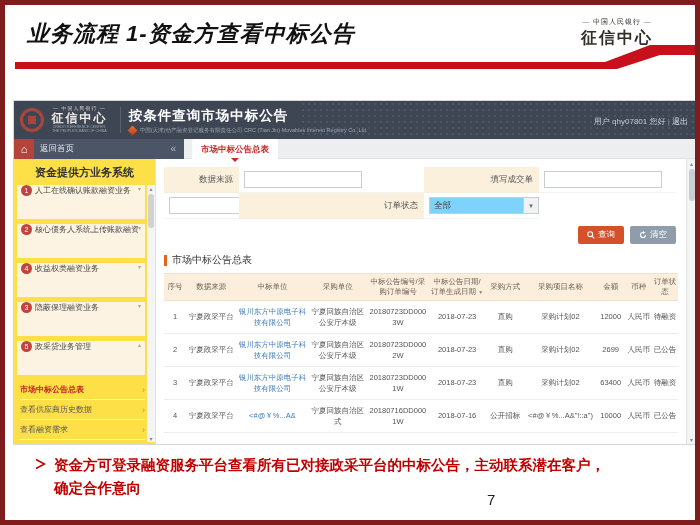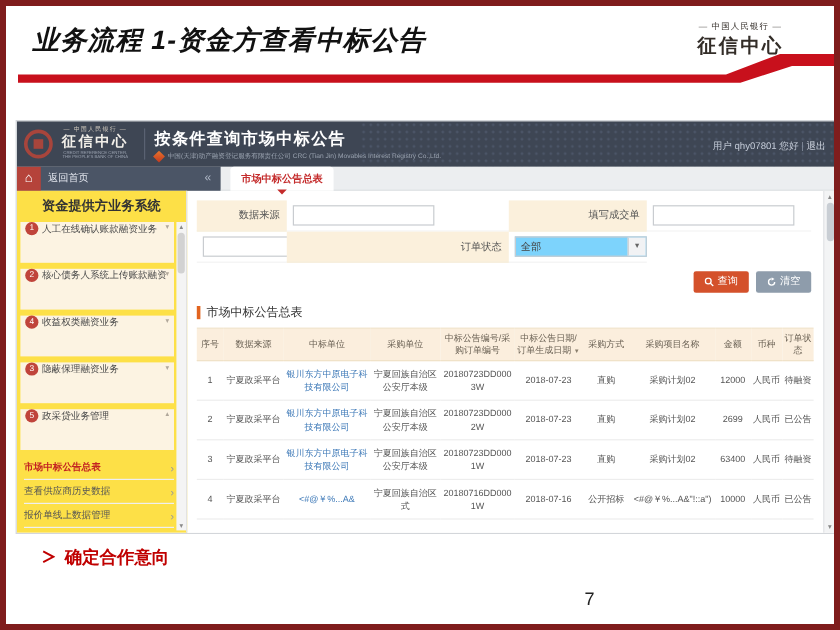--- a/index.html
+++ b/index.html
@@ -205,20 +205,24 @@
           </div>
         </div>
 
         <div class="submenu">
           <div class="submenu-item active">
             <div class="submenu-label">市场中标公告总表</div>
             <div class="submenu-arrow"></div>
           </div>
           <div class="submenu-item">
             <div class="submenu-label">查看供应商历史数据</div>
+            <div class="submenu-arrow"></div>
+          </div>
+          <div class="submenu-item">
+            <div class="submenu-label">查看融资需求</div>
             <div class="submenu-arrow"></div>
           </div>
           <div class="submenu-item">
             <div class="submenu-label">报价单线上数据管理</div>
             <div class="submenu-arrow"></div>
           </div>
           <div class="submenu-item">
             <div class="submenu-label">融资订单状态管理</div>
             <div class="submenu-arrow"></div>
           </div>
@@ -377,19 +381,20 @@
       </div>
 
     </div>
   </div>
 
   <div class="footer-note">
     <svg class="footer-arrow" width="11" height="12" viewBox="0 0 11 12">
       <path d="M1,1.5 L9.5,6 L1,10.5" fill="none" stroke="#c00000" stroke-width="1.6"></path>
     </svg>
     <div class="footer-text">
+      <span>资金方可登录融资服务平台查看所有已对接政采平台的中标公告，主动联系潜在客户，</span>
       <span>确定合作意向</span>
     </div>
   </div>
 
   <div class="page-number">7</div>
 
 </div>
 
 </body></html>

